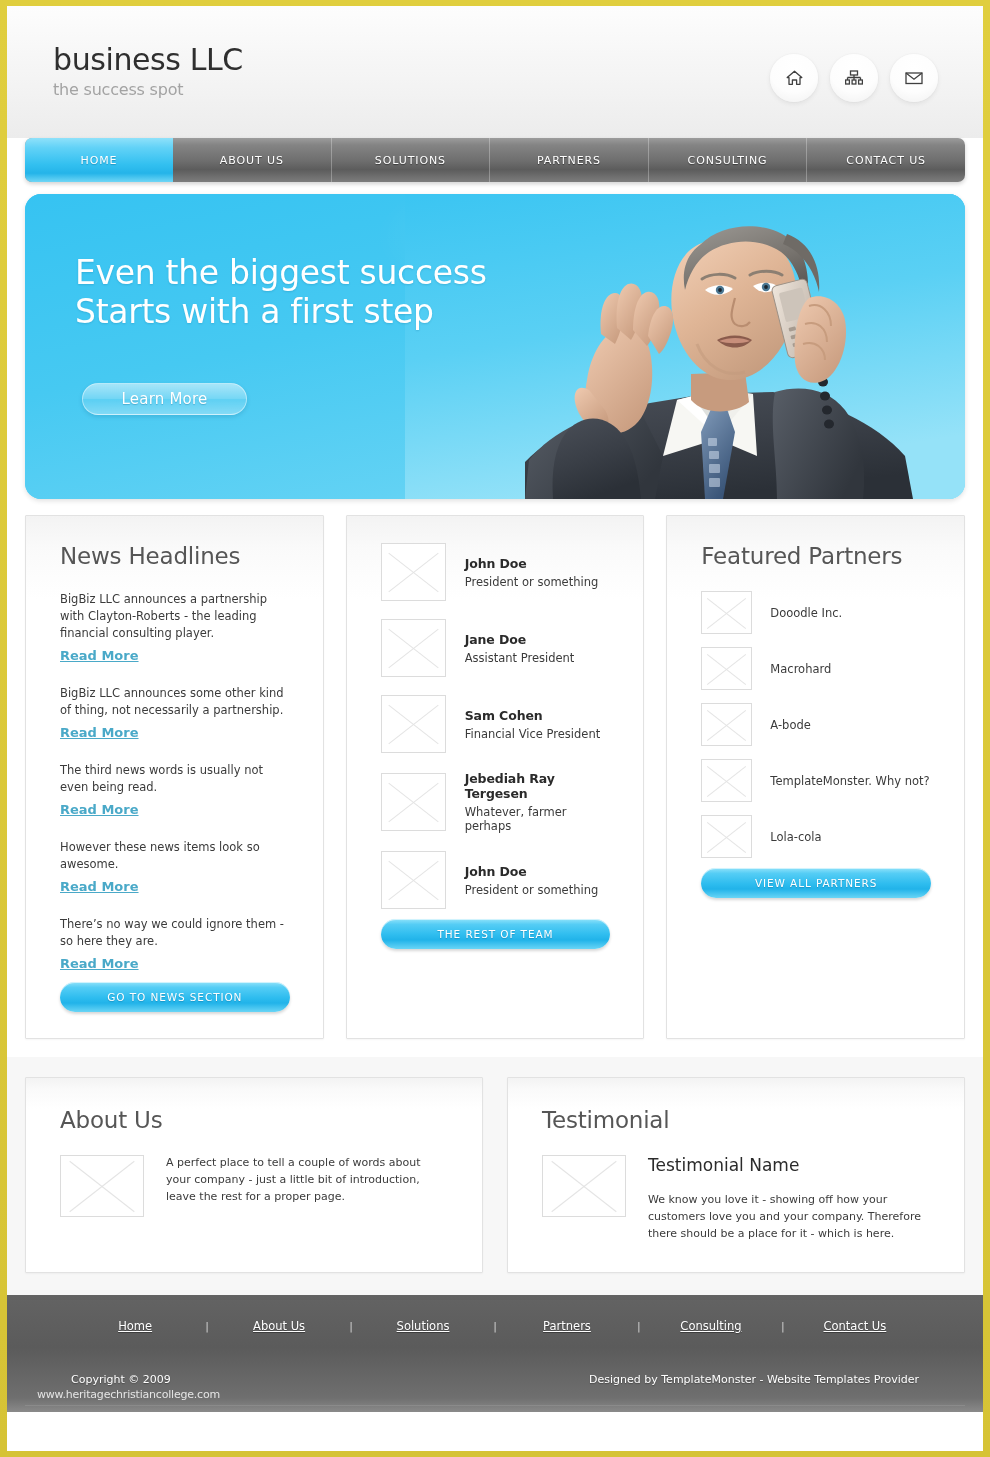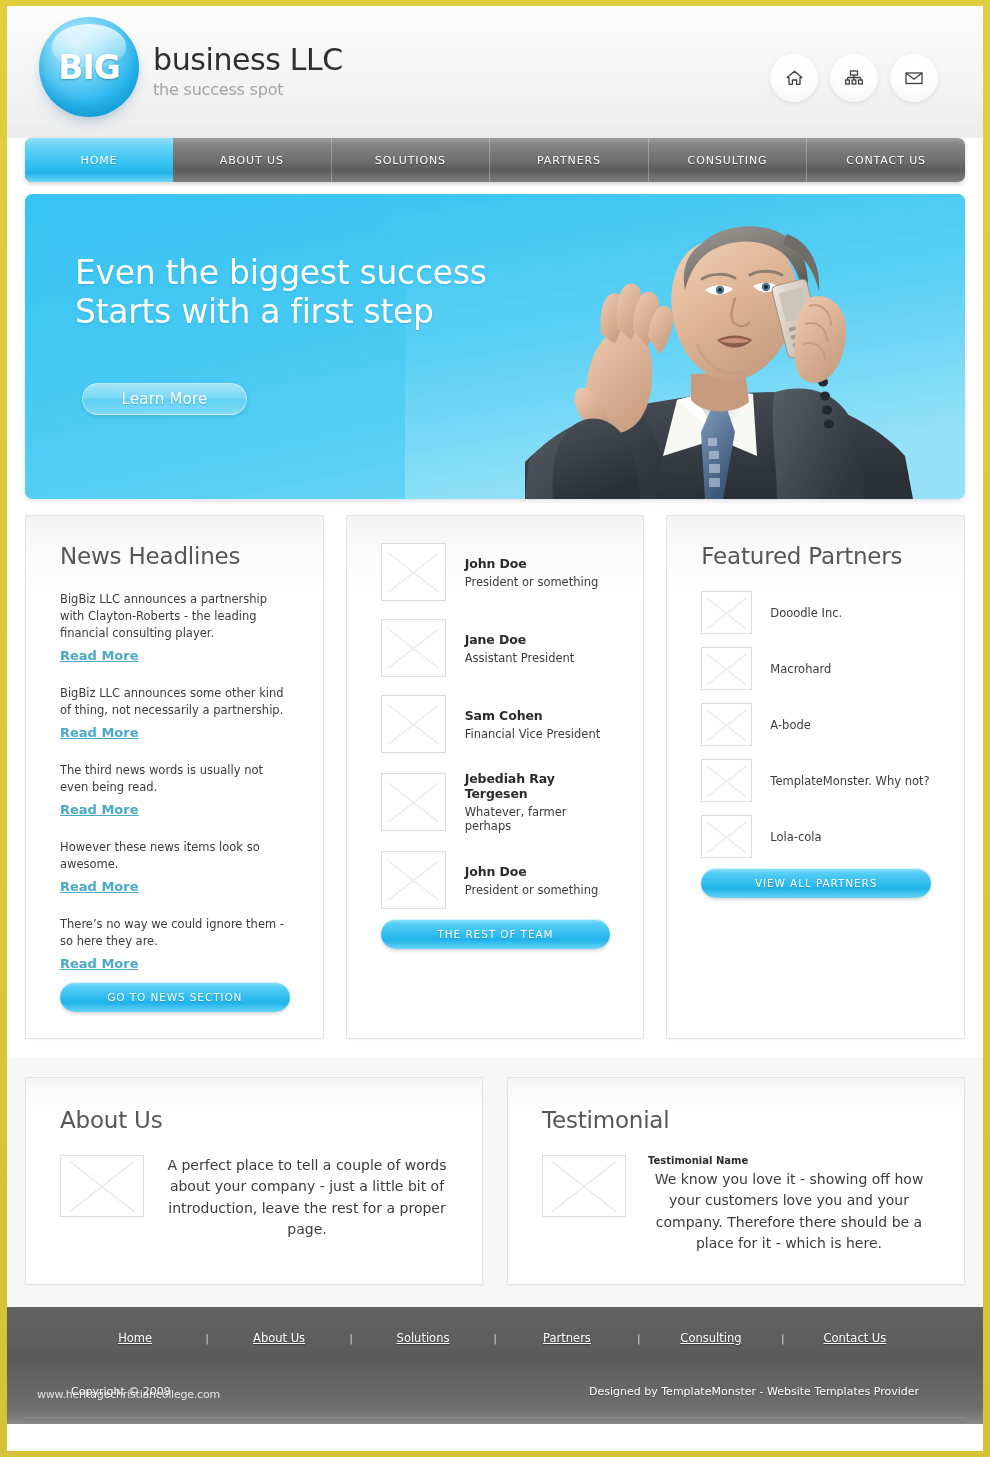--- a/index.html
+++ b/index.html
@@ -137,21 +137,21 @@
     color: #ffffff;
     text-shadow: 0 1px 1px rgba(0,90,130,0.4);
     flex: 0 0 148px;
   }
 
   
   .hero {
     position: relative;
     margin: 12px 18px 0 18px;
     height: 305px;
-    border-radius: 8px;
+    border-radius: 16px;
     overflow: hidden;
     background: linear-gradient(170deg,#3fc6f2 0%, #45c8f2 35%, #49c9f1 62%, #7fdcf6 100%);
     box-shadow: 0 2px 5px rgba(0,0,0,0.12);
   }
   .hero-sky {
     position: absolute;
     inset: 0;
     background:
       radial-gradient(ellipse 70% 60% at 78% 14%, rgba(255,255,255,0.30) 0%, rgba(255,255,255,0) 58%),
       linear-gradient(168deg,#36c3f2 0%, #46c9f2 40%, #62d2f4 75%, #8fe0f7 100%);
@@ -325,30 +325,29 @@
   .card-wide { width: 466px; }
   .card-wide .card-inner { padding: 29px 34px 30px 34px; }
   .lower-body {
     display: flex;
     align-items: flex-start;
     margin-top: 6px;
   }
   .ph-about { width: 84px; height: 62px; }
   .lower-text {
     margin-left: 22px;
-    font-size: 14px;
+    font-size: 11px;
     color: #3b3b3b;
     line-height: 1.52;
-    text-align: center;
   }
   .testi-name {
-    font-size: 10px;
-    font-weight: bold;
+    font-size: 17px;
+    font-weight: normal;
     color: #2b2b2b;
-    margin-bottom: 3px;
+    margin-bottom: 17px;
   }
 
   
   .footer {
     position: relative;
     background: linear-gradient(180deg,#636363 0%, #5b5b5b 45%, #6f6f6f 88%, #8a8a8a 100%);
     height: 117px;
     padding: 0 18px;
   }
   .footer-nav {
@@ -410,23 +409,20 @@
   }
 </style>
 </head>
 <body>
 
 <div class="page">
 
   <div class="header">
 
     <div class="logo-wrap">
-      <div class="logo-orb">
-        <span class="logo-orb-text">BIG</span>
-      </div>
       <div class="logo-text">
         <div class="logo-title">business LLC</div>
         <div class="logo-sub">the success spot</div>
       </div>
     </div>
 
     <div class="header-icons">
       <div class="hicon">
         <span>
           <svg width="17" height="16" viewBox="0 0 17 16">

